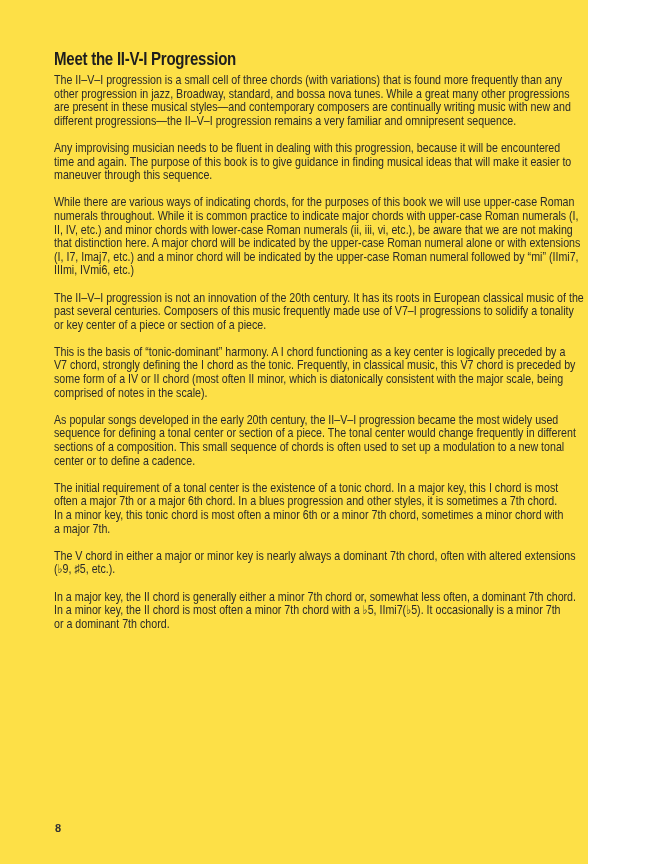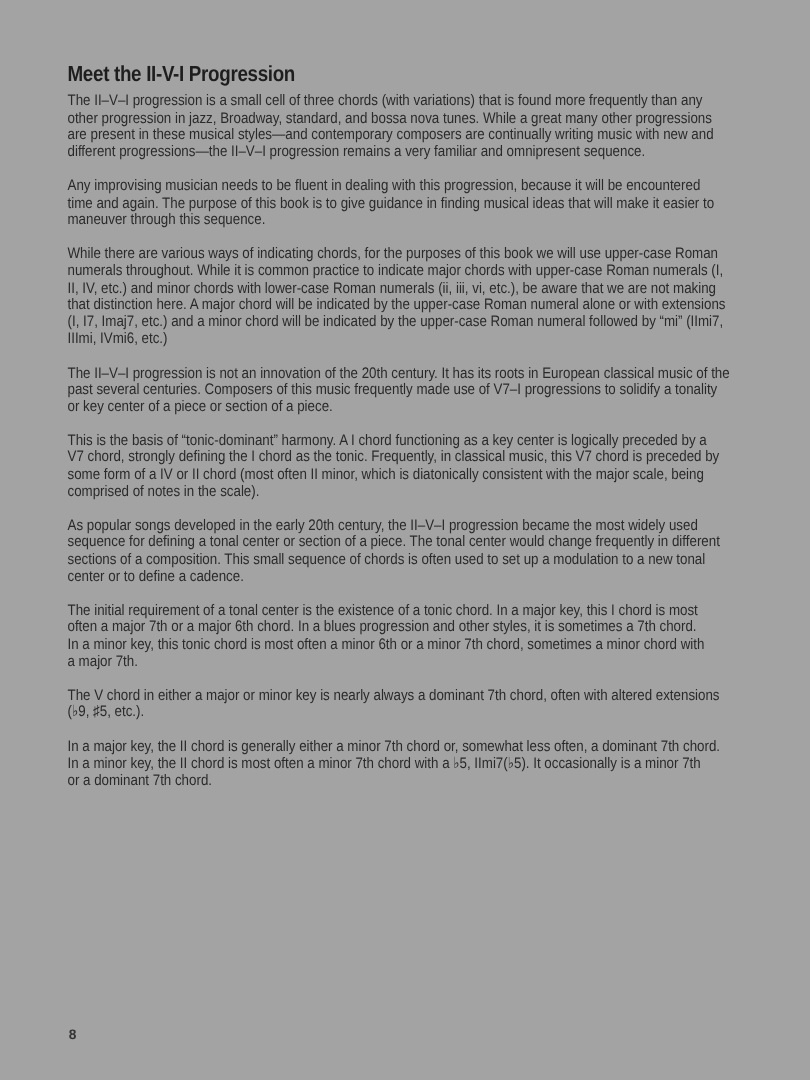--- a/index.html
+++ b/index.html
@@ -1,17 +1,17 @@
 <!DOCTYPE html>
 <html><head>
 <meta charset="utf-8">
 <style>
   html, body { margin: 0; padding: 0; background: #ffffff; }
   body { width: 648px; height: 864px; position: relative; overflow: hidden; }
-  .page { position: absolute; left: 0; top: 0; width: 648px; height: 864px; background: #a3a3a3; }
+  .page { position: absolute; left: 0; top: 0; width: 588px; height: 864px; background: #fde047; }
   .heading {
     position: absolute; left: 54px; top: 49px;
     font-family: "Liberation Sans", sans-serif; font-weight: bold;
     font-size: 17.5px; color: #1e1e1e; letter-spacing: -0.3px;
     transform: scaleX(0.86); transform-origin: left top; white-space: nowrap;
   }
   .body-text {
     position: absolute; left: 54px; top: 74px; width: 620px;
     font-family: "Liberation Sans", sans-serif; font-size: 12.2px; color: #2a2a2a;
     line-height: 13.6px;

